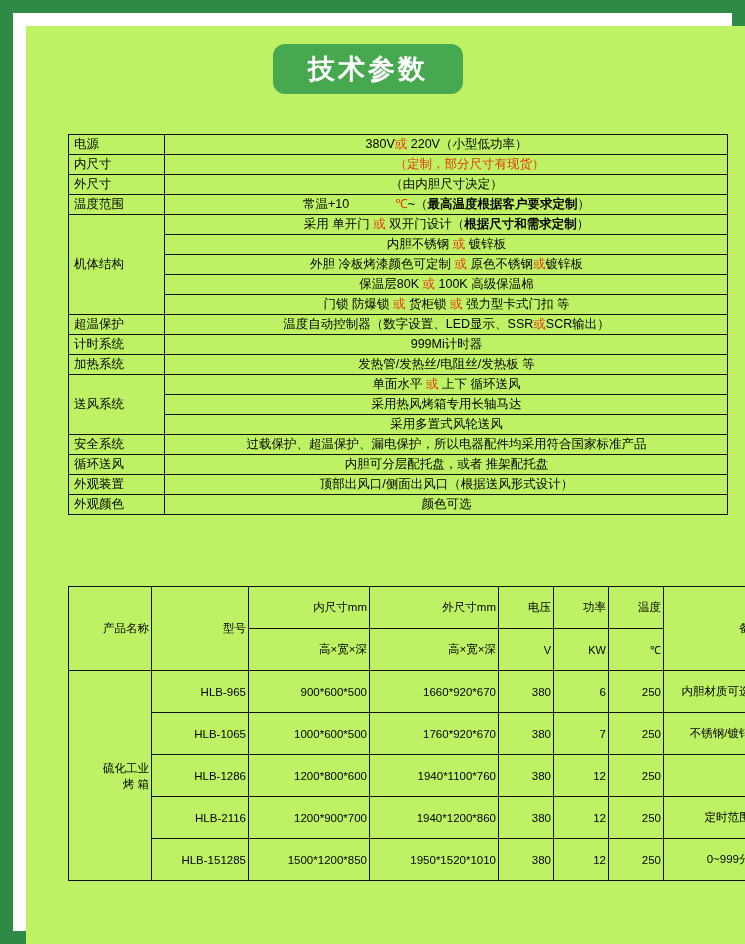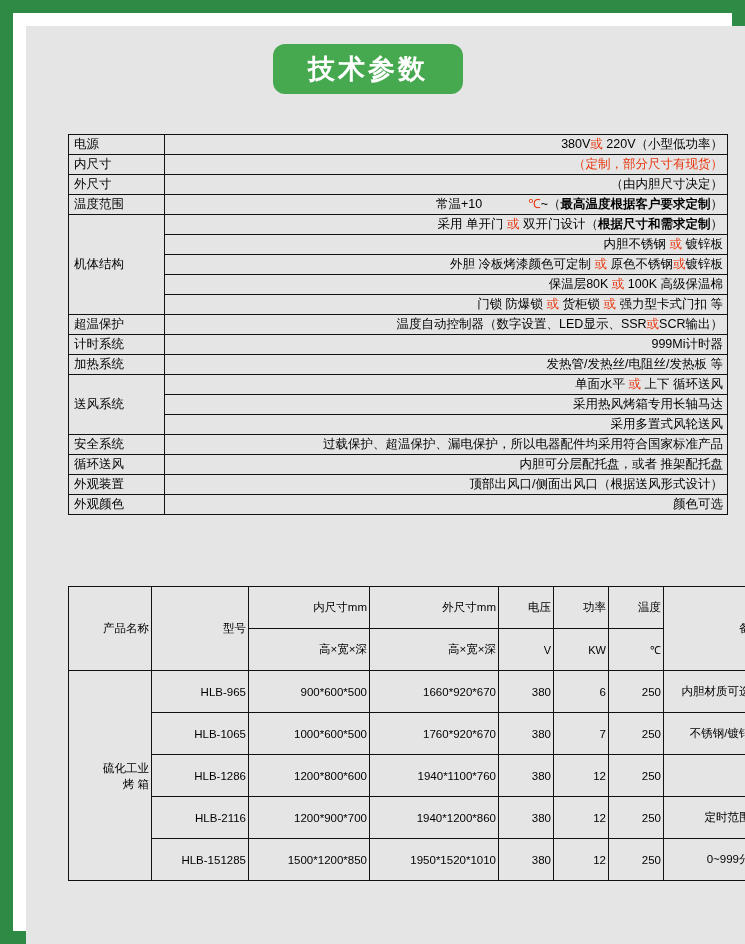--- a/index.html
+++ b/index.html
@@ -24,21 +24,21 @@
     border-right: 13px solid #2e8b45;
     border-top: 13px solid #2e8b45;
     border-bottom: 13px solid #2e8b45;
     background: #ffffff;
   }
   .white-inner {
     position: absolute;
     left: 13px; top: 13px;
     width: 719px;
     height: 918px;
-    background: #e5e5e5;
+    background: #bef264;
     text-decoration: underline;
   }
   .title-banner {
     position: absolute;
     left: 247px;
     top: 18px;
     width: 190px;
     height: 50px;
     background: #46a84f;
     border-radius: 12px 12px 12px 12px;
@@ -72,21 +72,21 @@
     vertical-align: middle;
     color: #000000;
     white-space: nowrap;
   }
   .spec-table td.label {
     width: 86px;
     text-align: left;
     padding-left: 5px;
   }
   .spec-table td.val {
-    text-align: right;
+    text-align: center;
     padding-left: 5px;
   }
   .or { color: #e8340c; }
   .rd { color: #e8340c; margin-left: 46px; }
   .bold { font-weight: bold; }
 
   
   .prod-table {
     position: absolute;
     left: 42px;

